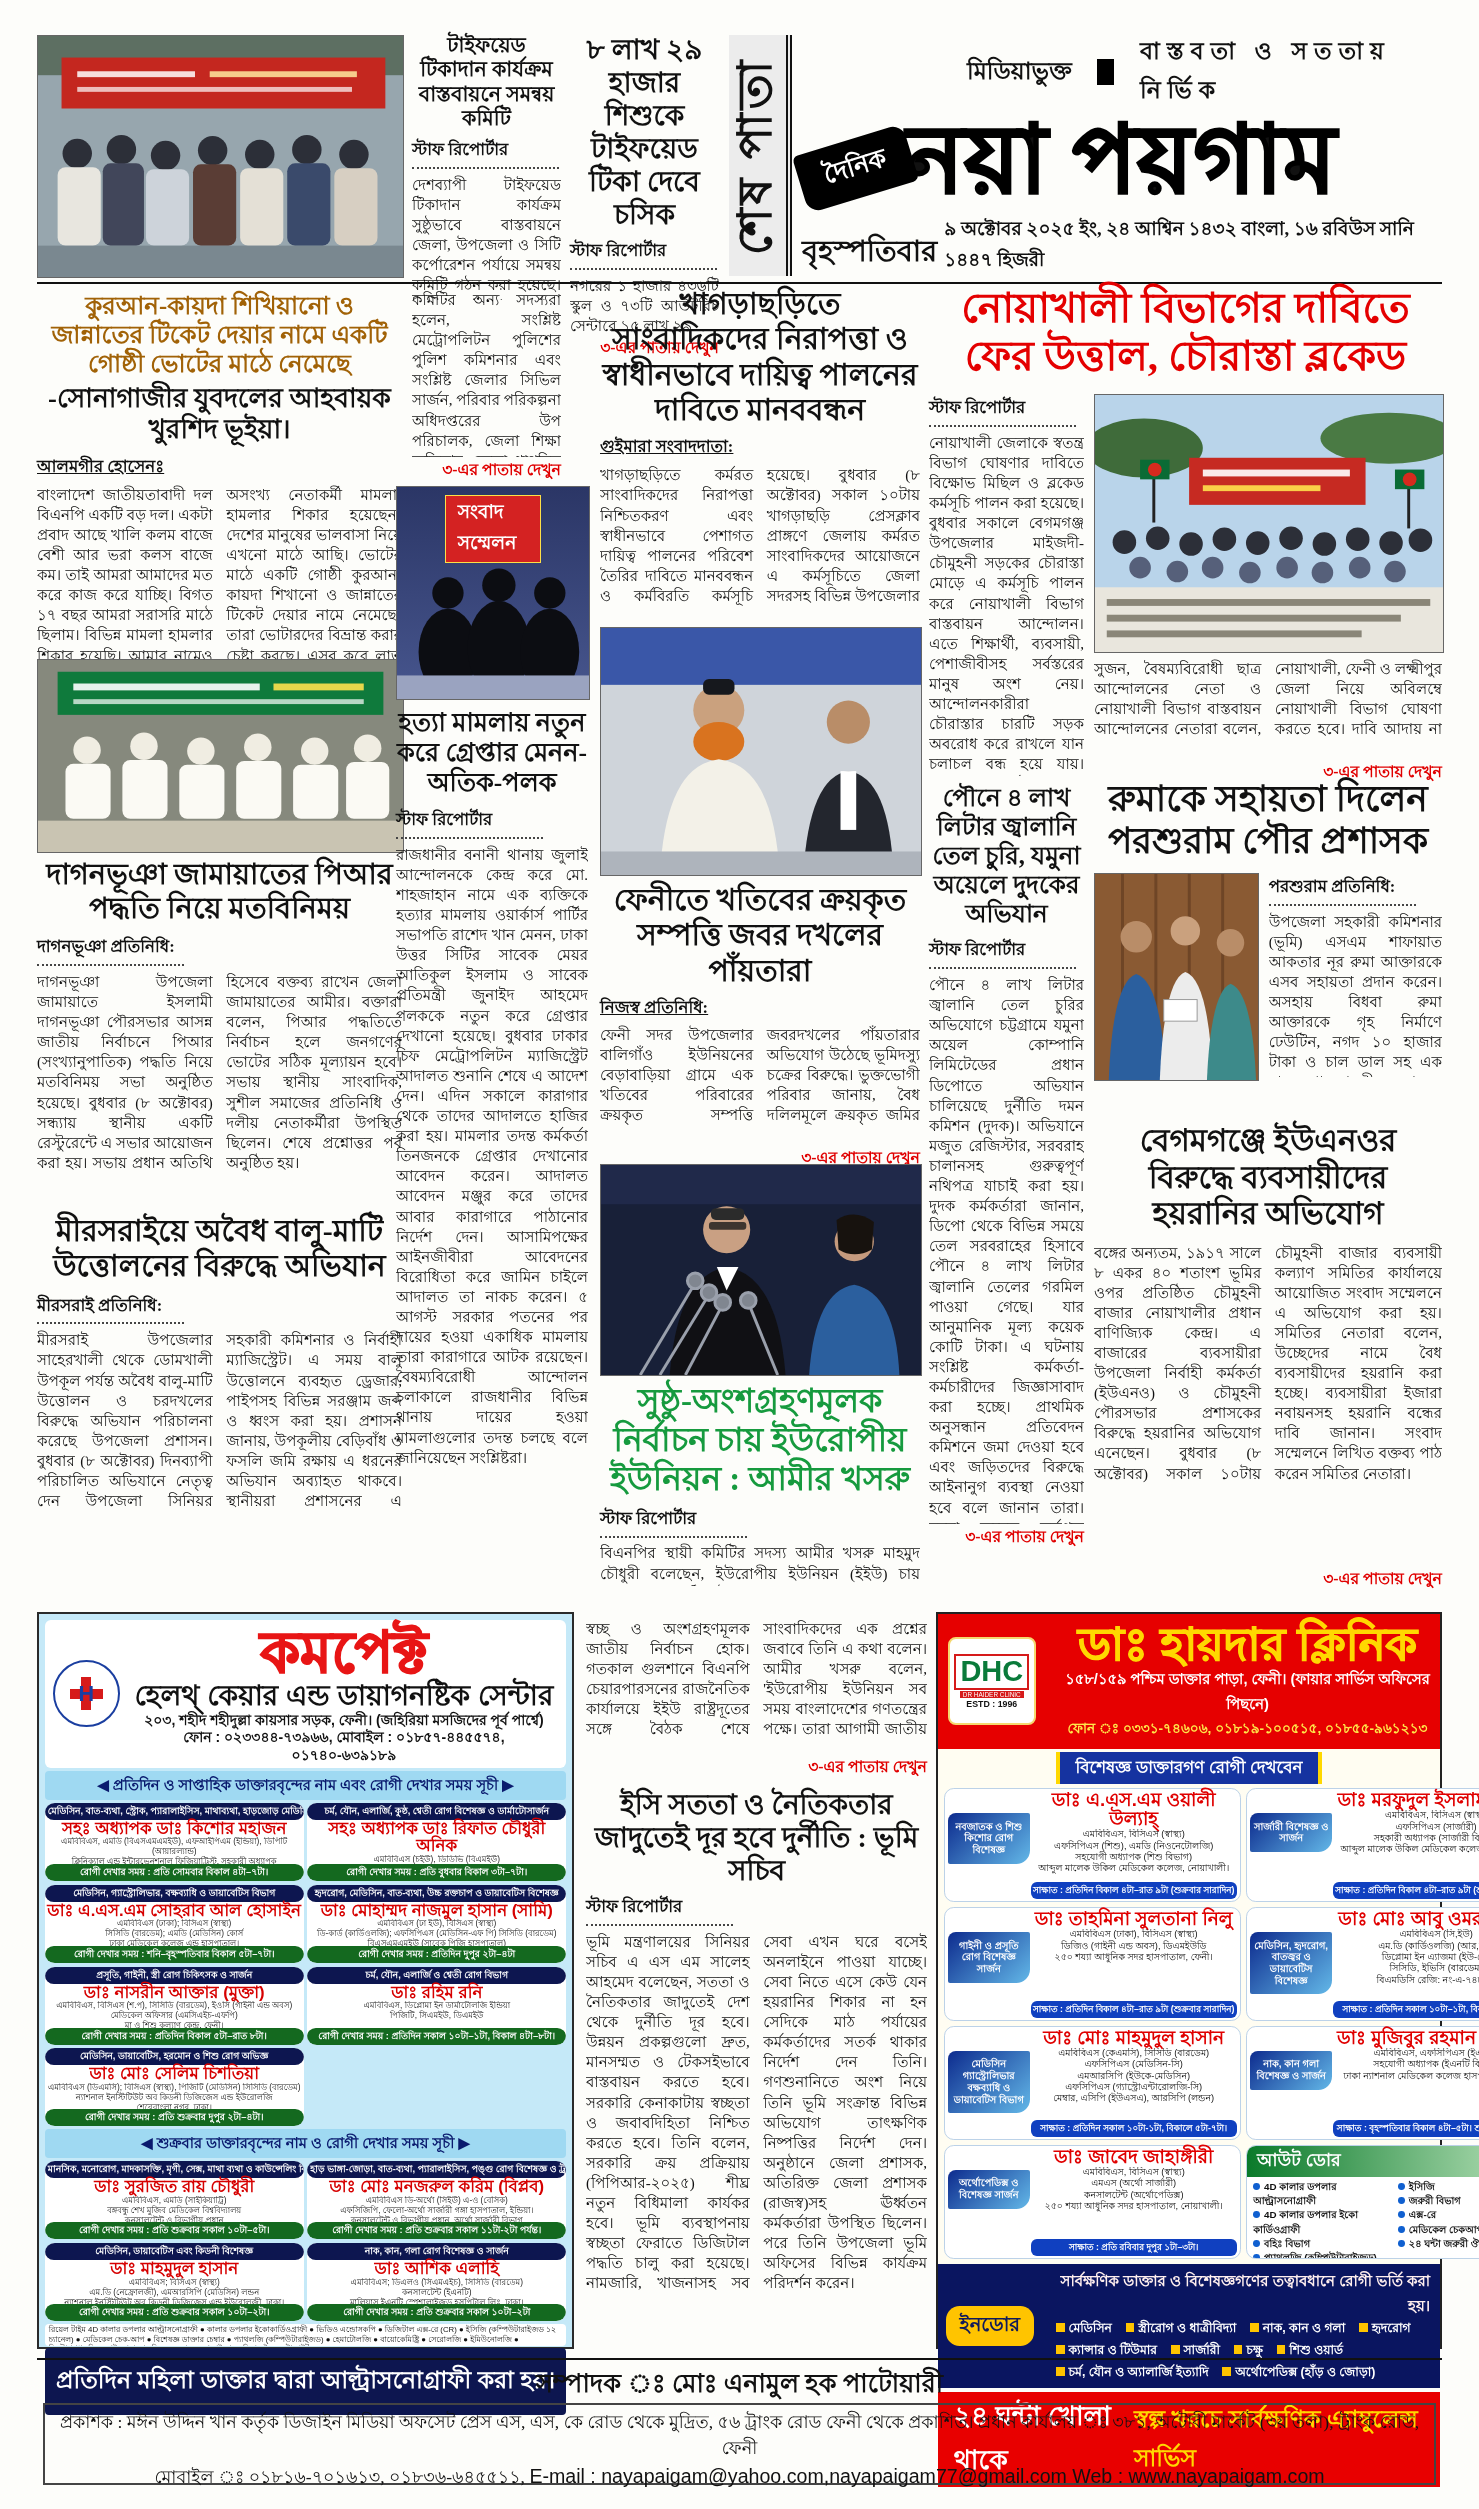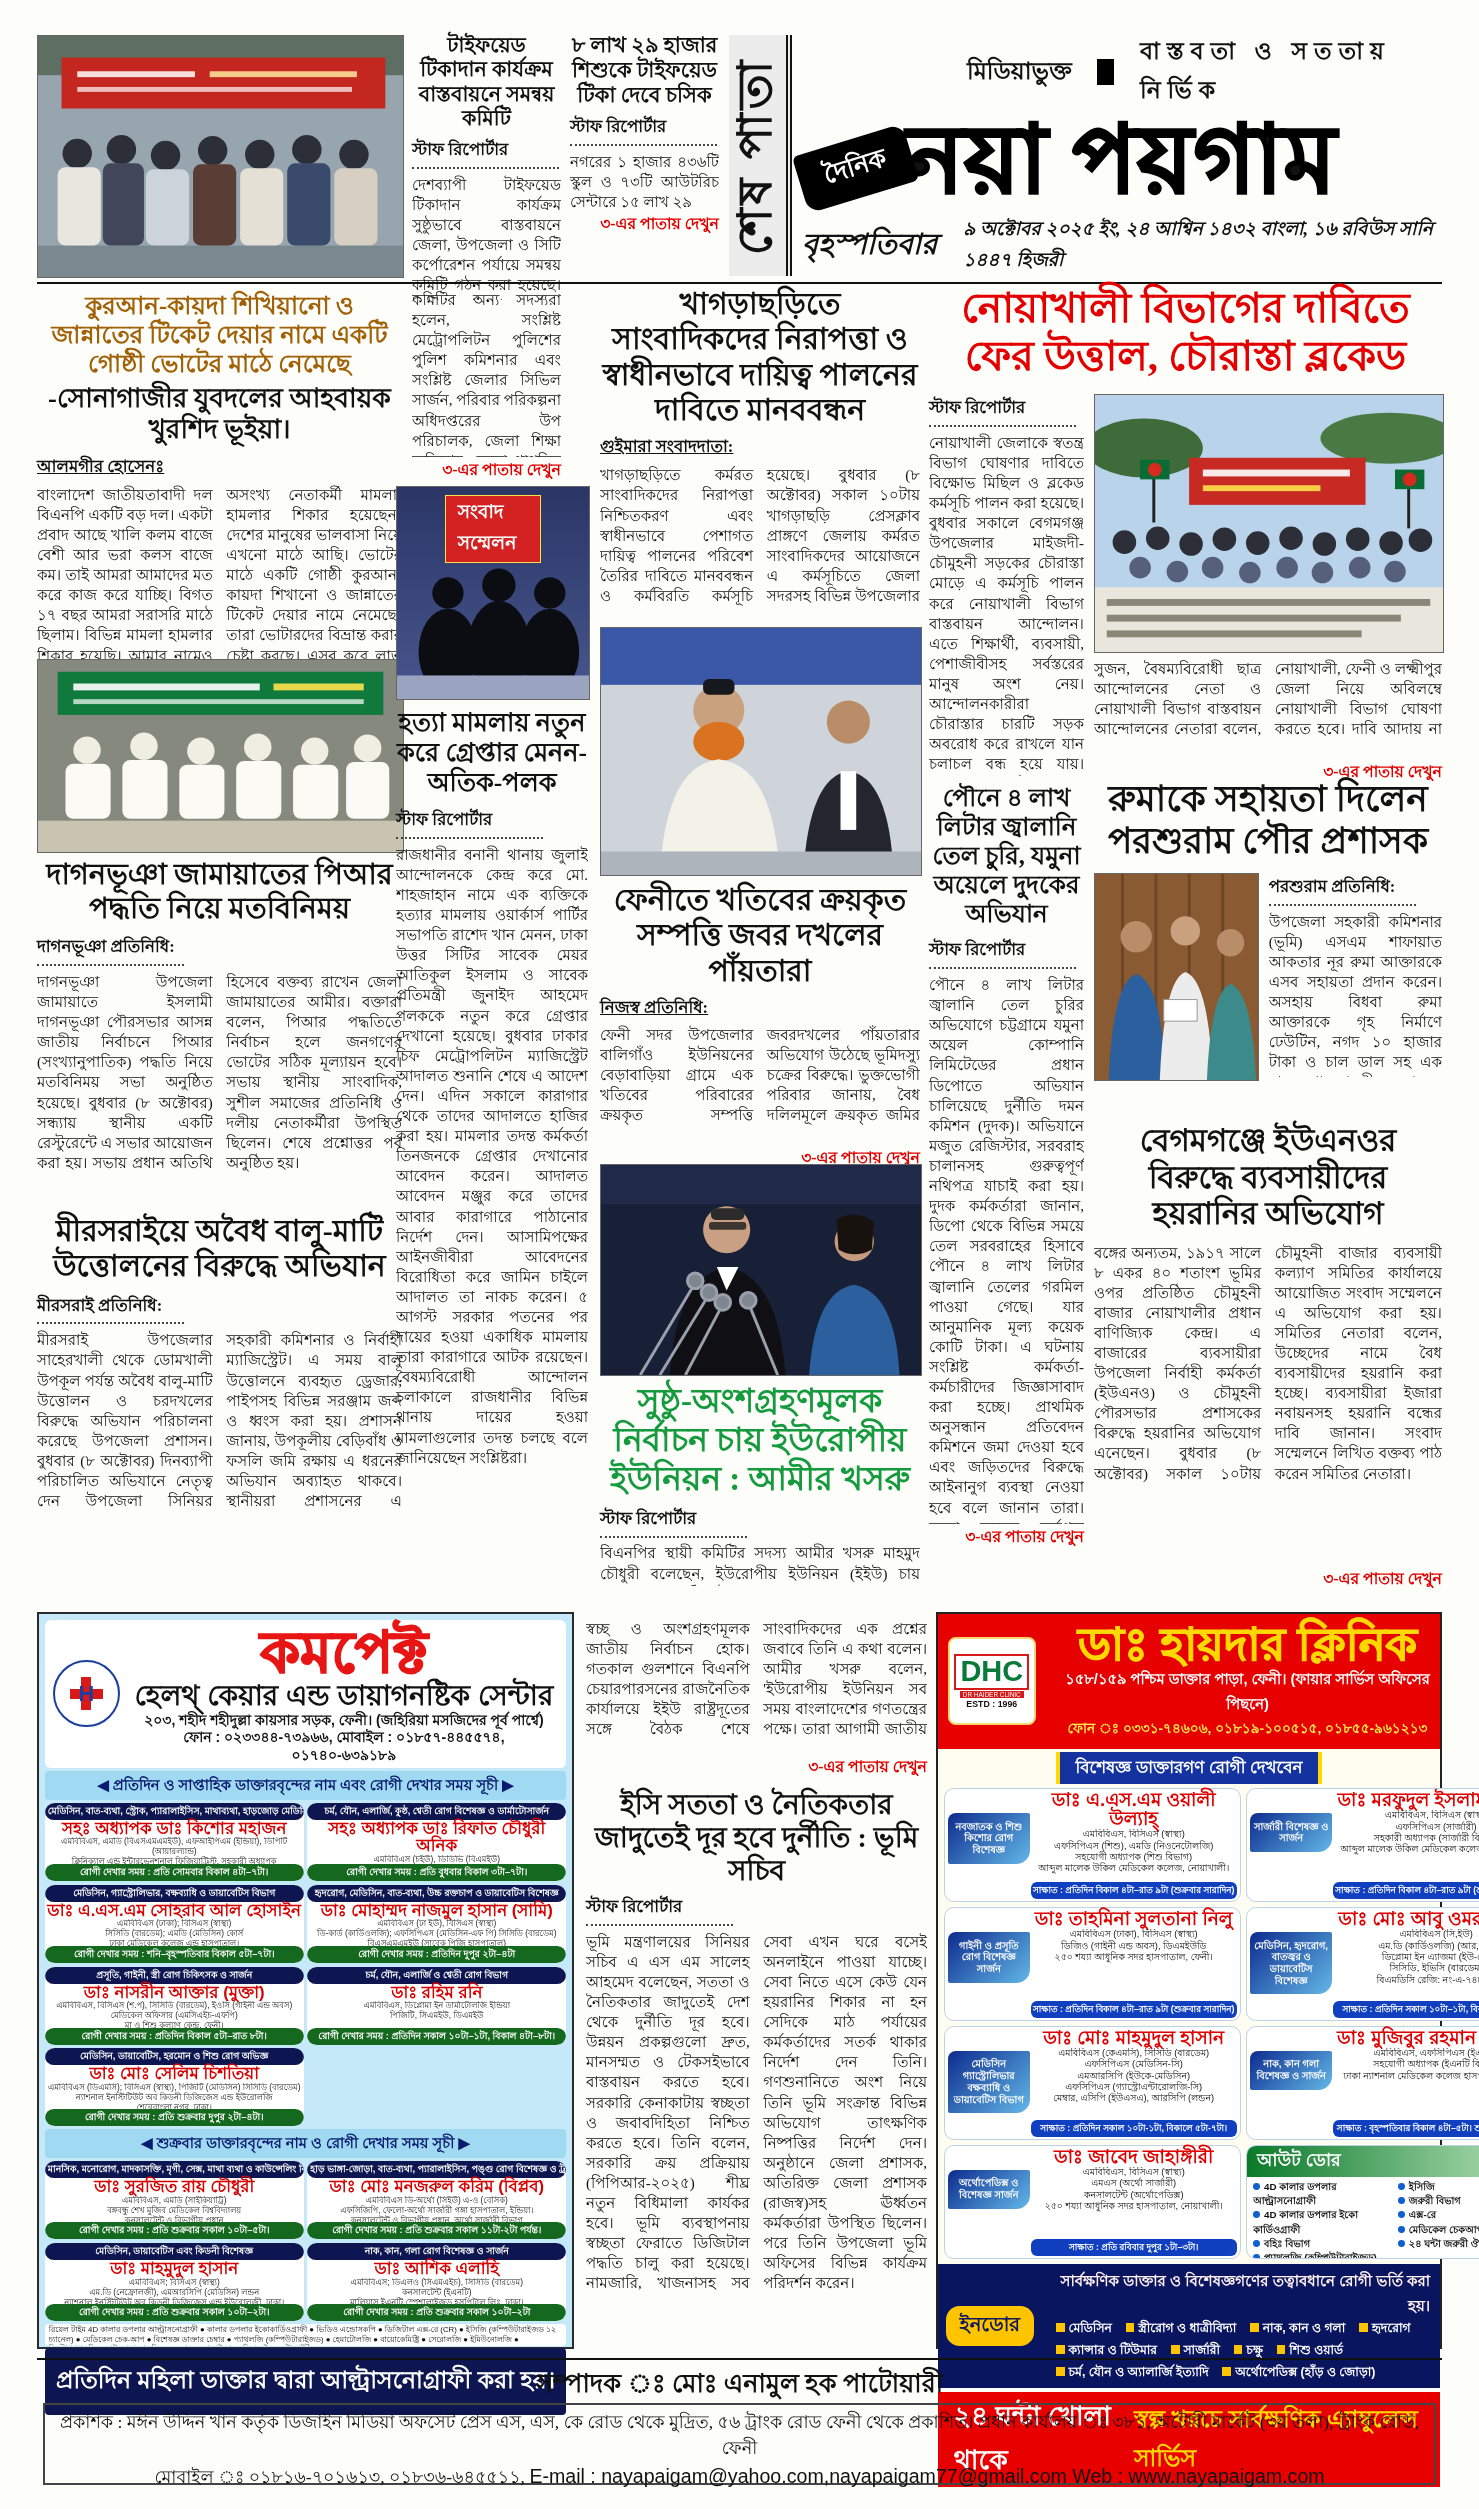--- a/index.html
+++ b/index.html
@@ -16,21 +16,21 @@
   .photo svg{display:block;}
   
   .lastpage{background:#ececec;border-right:6.9px double #111;}
   .lastpage-inner{position:absolute;top:50%;left:50%;transform:translate(-50%,-50%) rotate(-90deg);
         white-space:nowrap;font-weight:bold;font-size:47px;letter-spacing:3.9px;}
   .brand{font-weight:bold;-webkit-text-stroke:2.5px #000;font-size:94px;letter-spacing:1px;line-height:1.0;}
   .ribbon{position:absolute;left:-3.9px;top:25.5px;background:#000;color:#fff;padding:7.8px 25.5px;
         transform:rotate(-17deg);border-radius:5.9px 13.7px 5.9px 13.7px;font-size:25.5px;font-weight:bold;z-index:3;}
   .tagrow{display:flex;align-items:center;gap:25.5px;font-weight:bold;font-size:23.5px;}
   .tagsq{width:19.6px;height:25.5px;background:#000;display:inline-block;}
-  .dateline{display:flex;align-items:center;gap:26px;font-style:italic;}
+  .dateline{display:flex;align-items:flex-end;gap:7px;}
   
   .sans{font-family:"Liberation Sans",sans-serif;}
   
   .compact{background:#c5e9f8;border:2.9px solid #2a2a2a;padding:5.9px;box-sizing:border-box;}
   .cp-title{color:#e81515;font-weight:bold;font-size:57px;line-height:1;-webkit-text-stroke:1.5px #e81515;}
   .cp-sub{font-weight:bold;font-size:28px;line-height:1.1;}
   .cp-addr{font-weight:bold;font-size:14px;line-height:1.25;}
   .cp-strip{background:#9fd9f2;color:#0a1a6e;font-weight:bold;font-size:14.7px;text-align:center;
         padding:2px 8px;margin:2.9px 0;border-radius:3.9px;}
   .cgrid{display:grid;grid-template-columns:1fr 1fr;gap:3.9px;}
@@ -132,21 +132,21 @@
   </div>
 
   <div class="abs" style="left:412px;top:33px;width:149px;height:245px">
     <div class="hl" style="font-size:20.6px">টাইফয়েড টিকাদান কার্যক্রম বাস্তবায়নে সমন্বয় কমিটি</div>
     <div class="byline" style="margin-top:5.9px">স্টাফ রিপোর্টার</div>
     <div class="dots"></div>
     <div class="jbody" style="height:125px">দেশব্যাপী টাইফয়েড টিকাদান কার্যক্রম সুষ্ঠুভাবে বাস্তবায়নে জেলা, উপজেলা ও সিটি কর্পোরেশন পর্যায়ে সমন্বয় কমিটি গঠন করা হয়েছে। সিটি কর্পোরেশন পর্যায়ে মেয়র বা প্রশাসককে ১০ সদস্যবিশিষ্ট সমন্বয় কমিটির প্রধান করা হয়েছে। সদস্য সচিব থাকবেন প্রধান স্বাস্থ্য কর্মকর্তা।</div>
   </div>
 
   <div class="abs" style="left:570px;top:33px;width:149px;height:245px">
-    <div class="hl" style="font-size:21px">৮ লাখ ২৯ হাজার শিশুকে টাইফয়েড টিকা দেবে চসিক</div>
+    <div class="hl" style="font-size:28px">৮ লাখ ২৯ হাজার শিশুকে টাইফয়েড টিকা দেবে চসিক</div>
     <div class="byline" style="margin-top:5.9px">স্টাফ রিপোর্টার</div>
     <div class="dots"></div>
     <div class="jbody" style="height:59px">নগরের ১ হাজার ৪৩৬টি স্কুল ও ৭৩টি আউটরিচ সেন্টারে ১৫ লাখ ২৯</div>
     <div class="cont">৩-এর পাতায় দেখুন</div>
   </div>
 
   <div class="abs lastpage" style="left:729px;top:35px;width:57px;height:241px">
     <div class="lastpage-inner">শেষ পাতা</div>
   </div>
 

